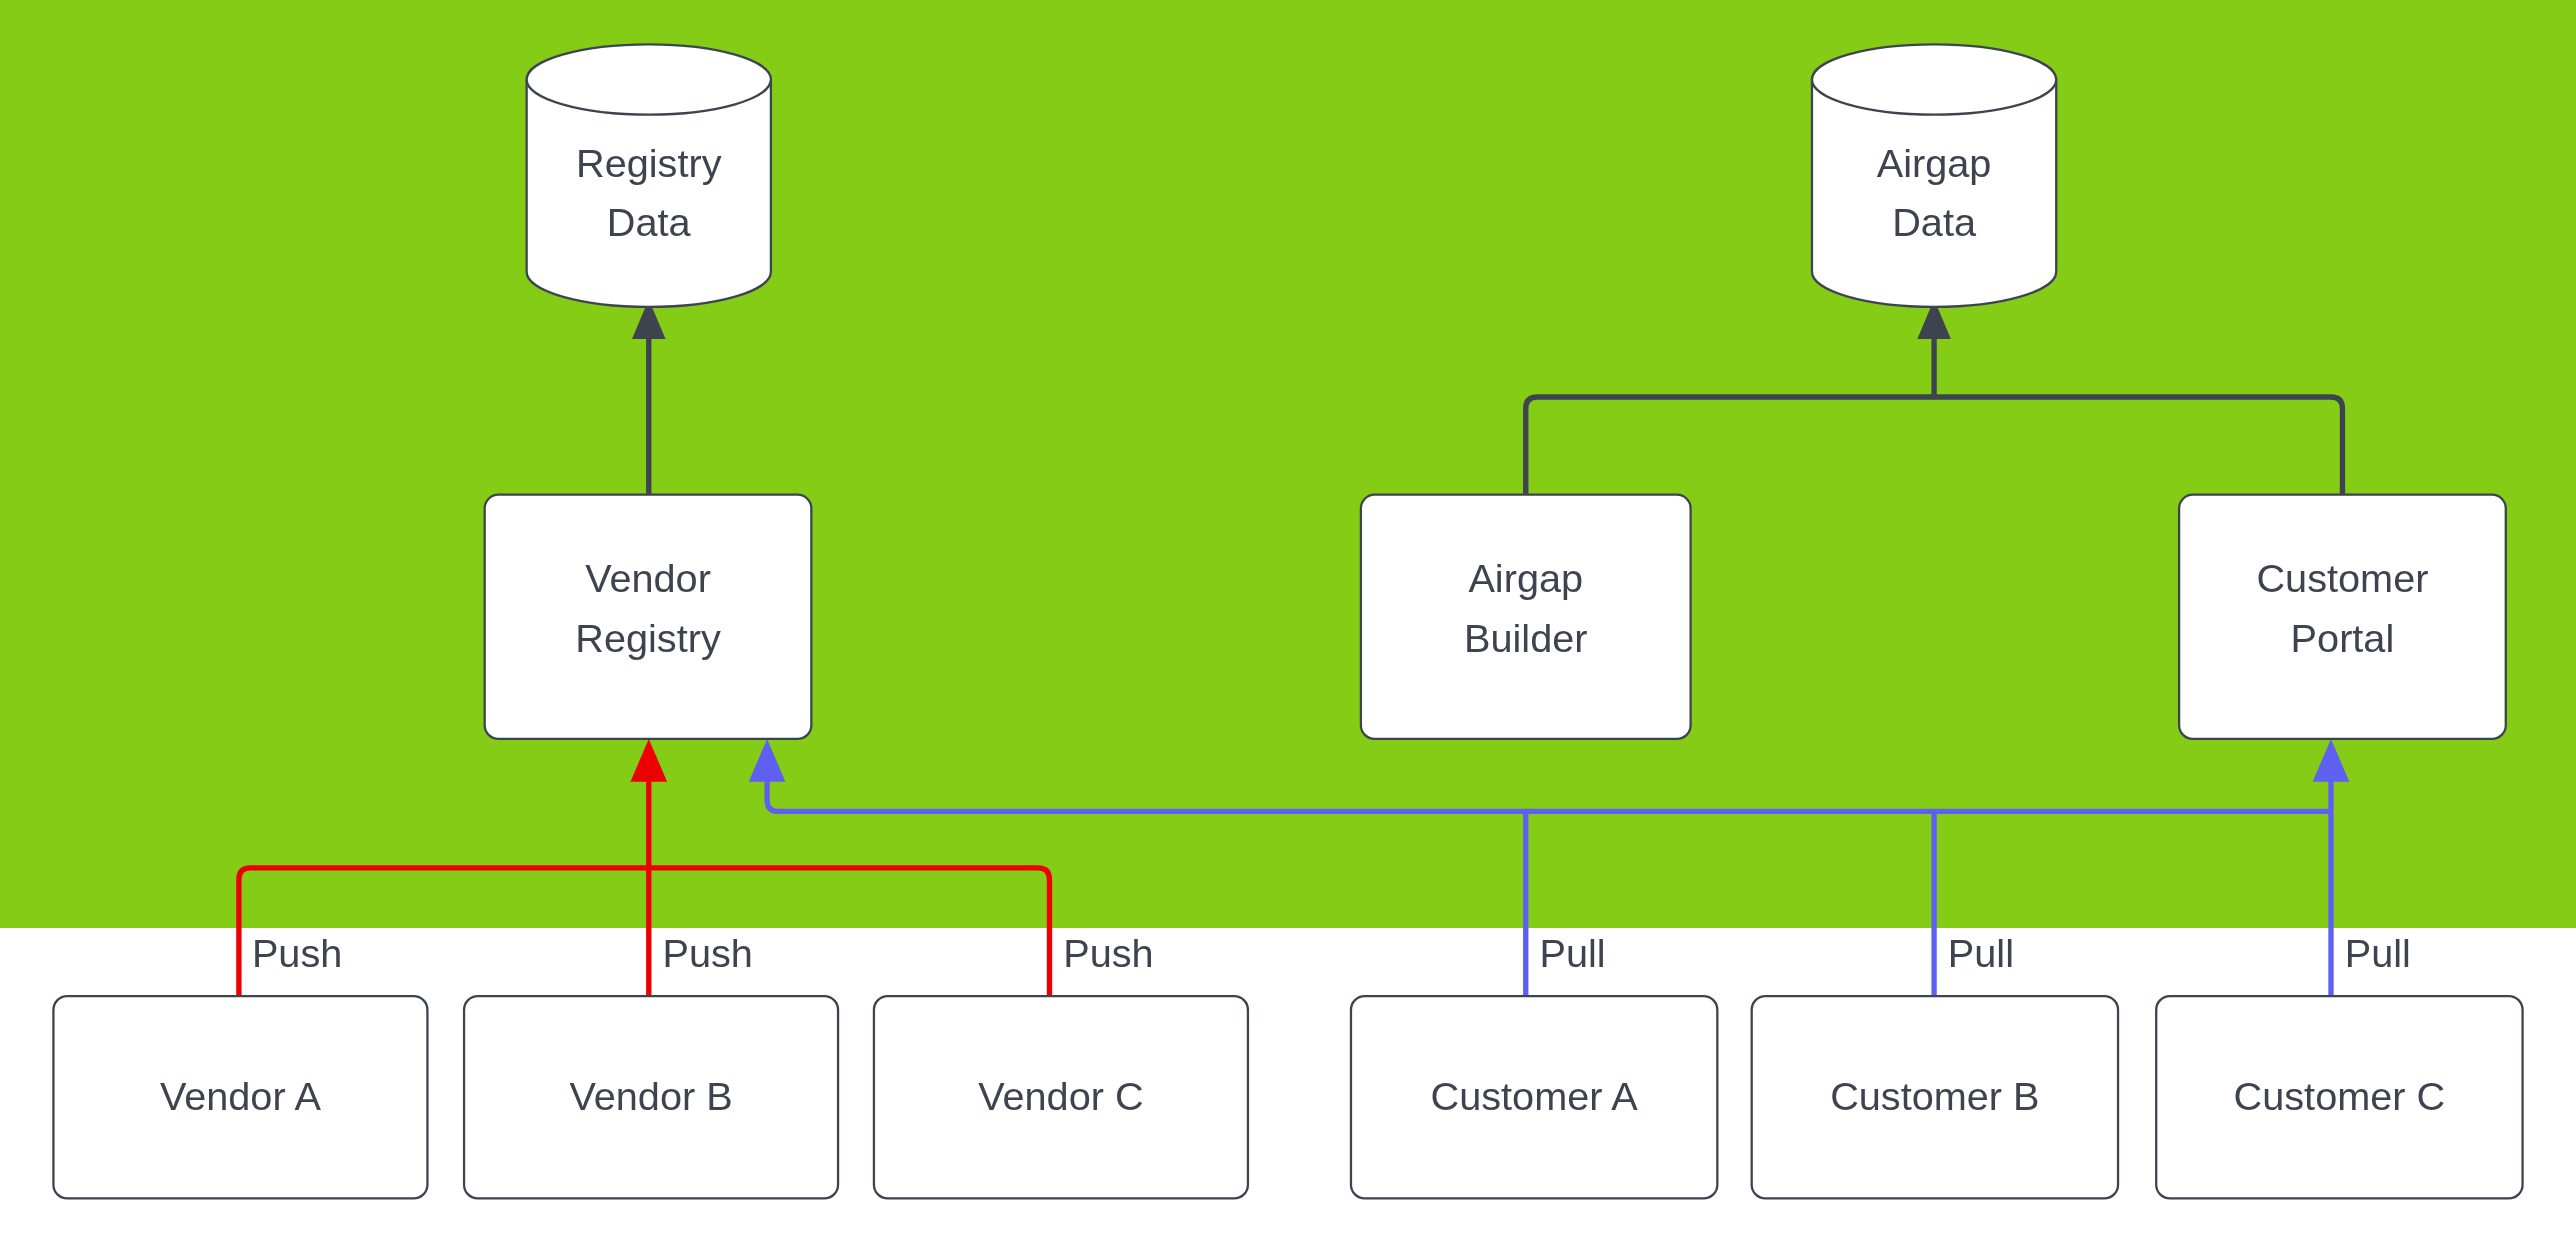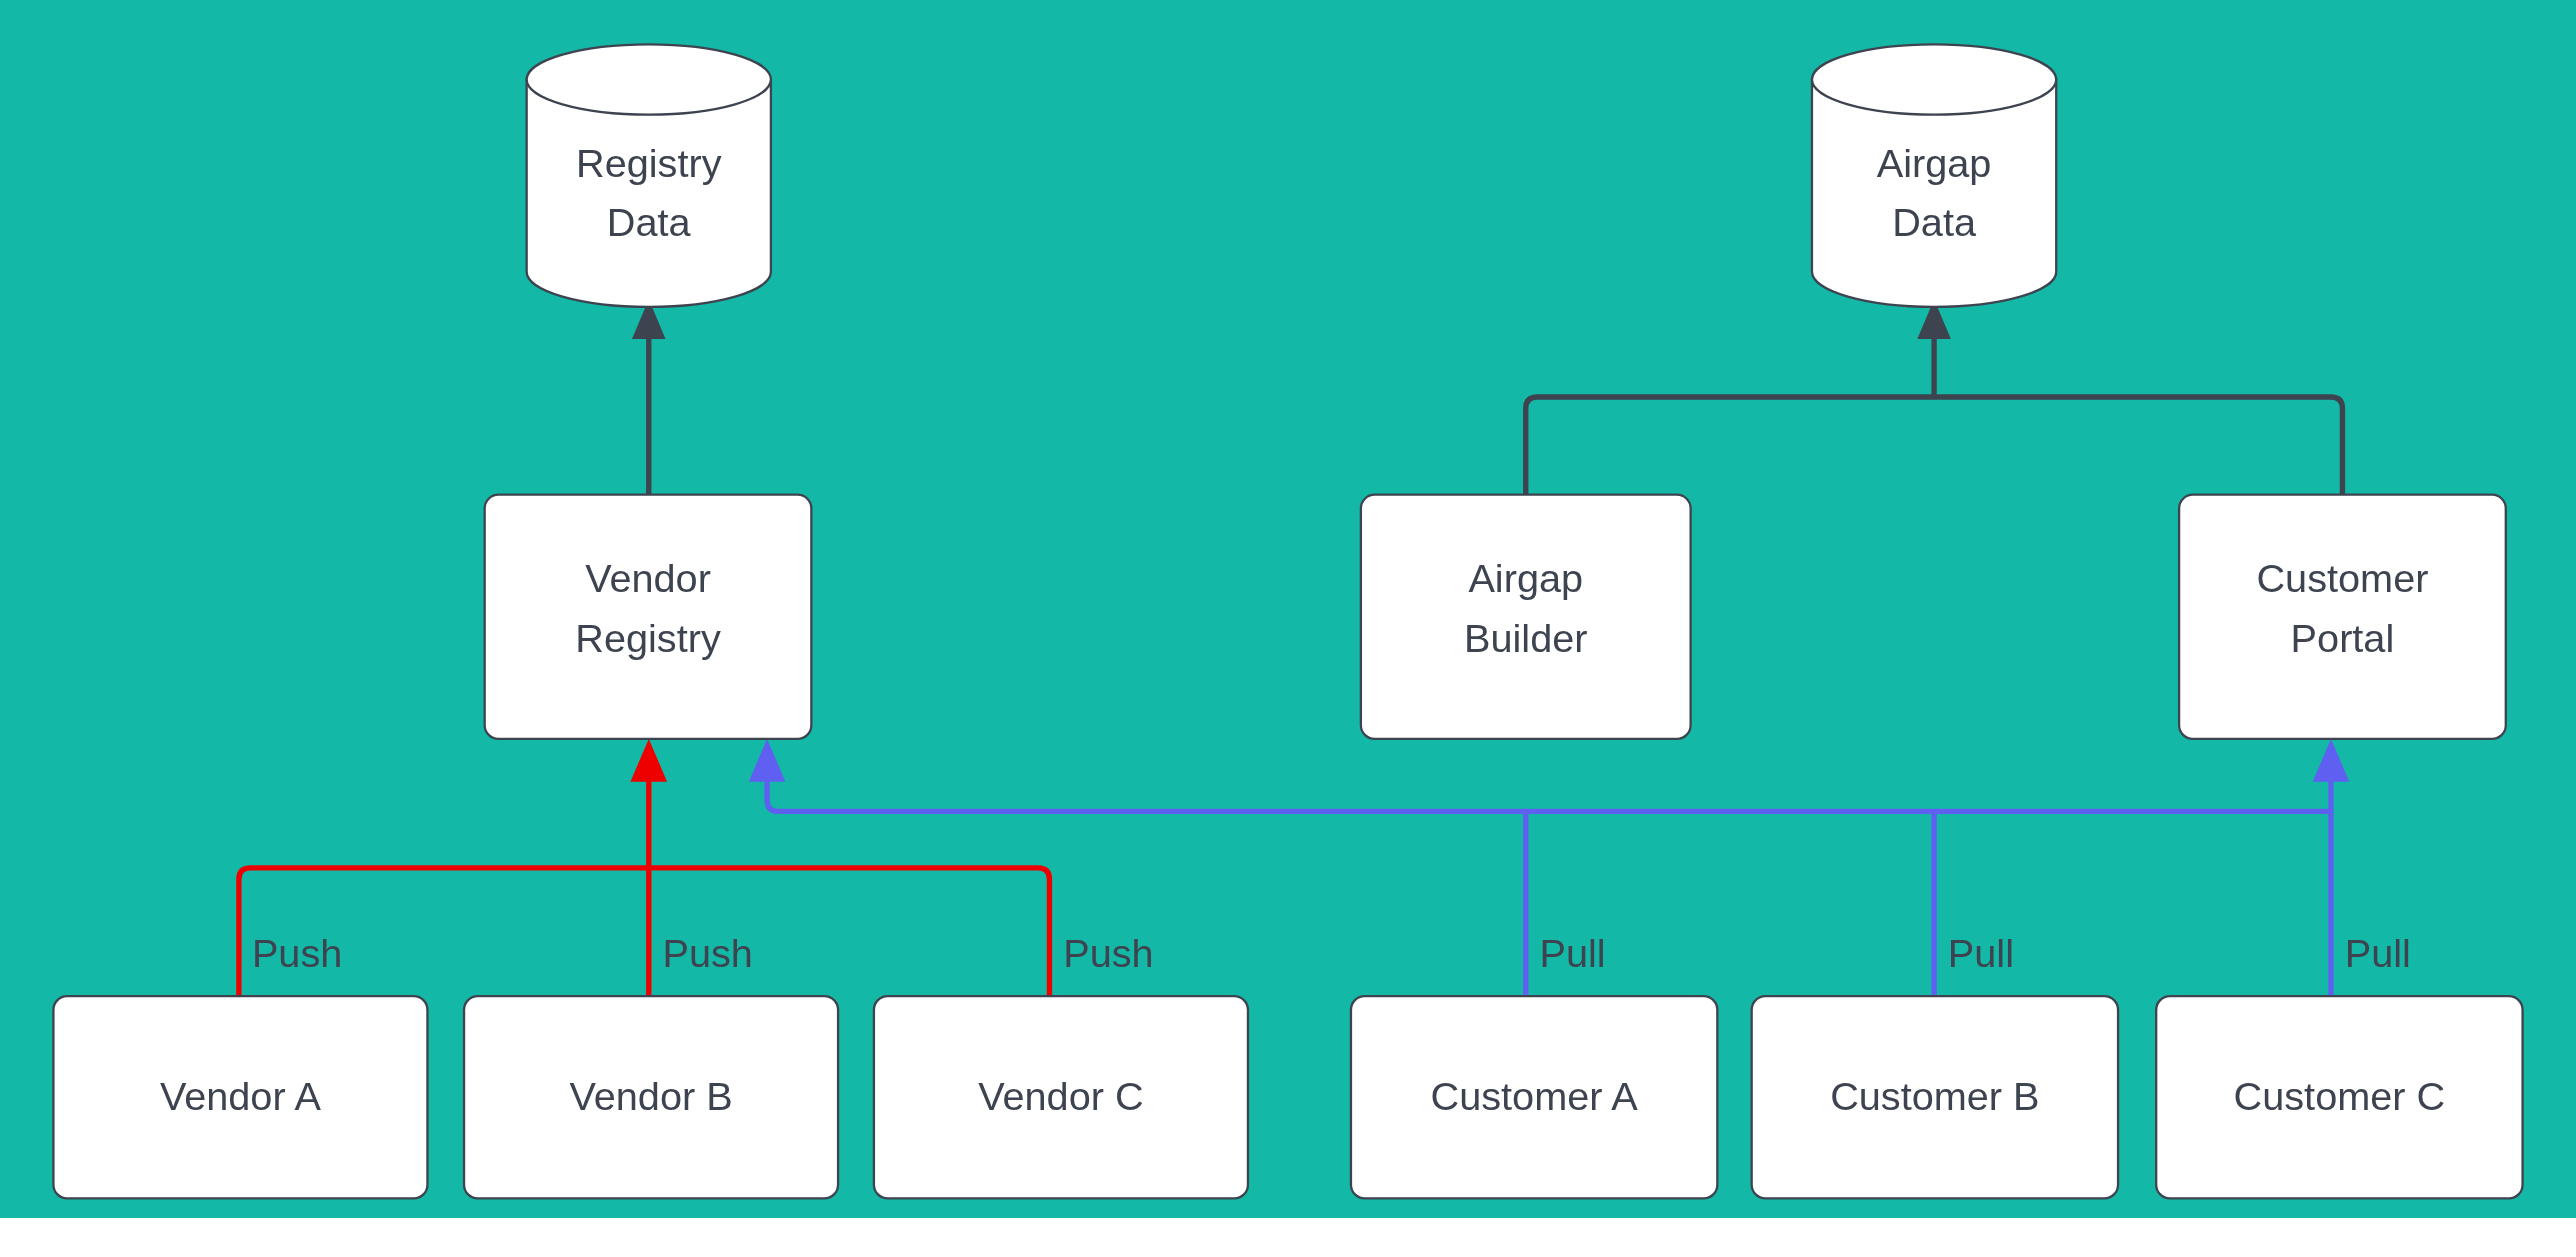--- a/index.html
+++ b/index.html
@@ -10,22 +10,22 @@
   }
   body {
     width: 2576px;
     height: 1258px;
     overflow: hidden;
     font-family: "Liberation Sans", "DejaVu Sans", sans-serif;
   }
   #diagram-root {
     position: relative;
     width: 2576px;
-    height: 1218px;
-    background: #14b8a6;
+    height: 928px;
+    background: #84cc16;
   }
   svg.canvas {
     position: absolute;
     top: 0; left: 0;
     width: 2576px;
     height: 1258px;
     display: block;
   }
   .node-shape {
     fill: #ffffff;

